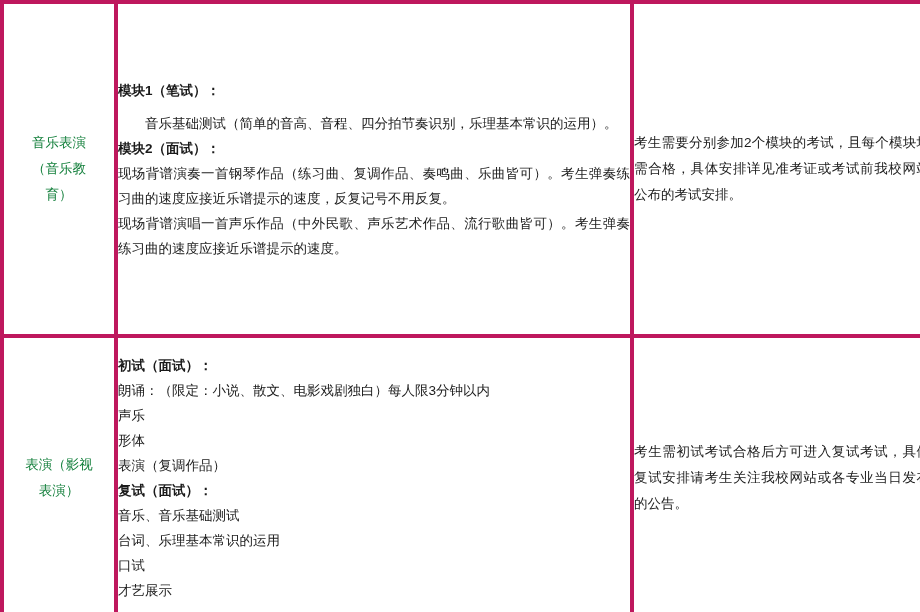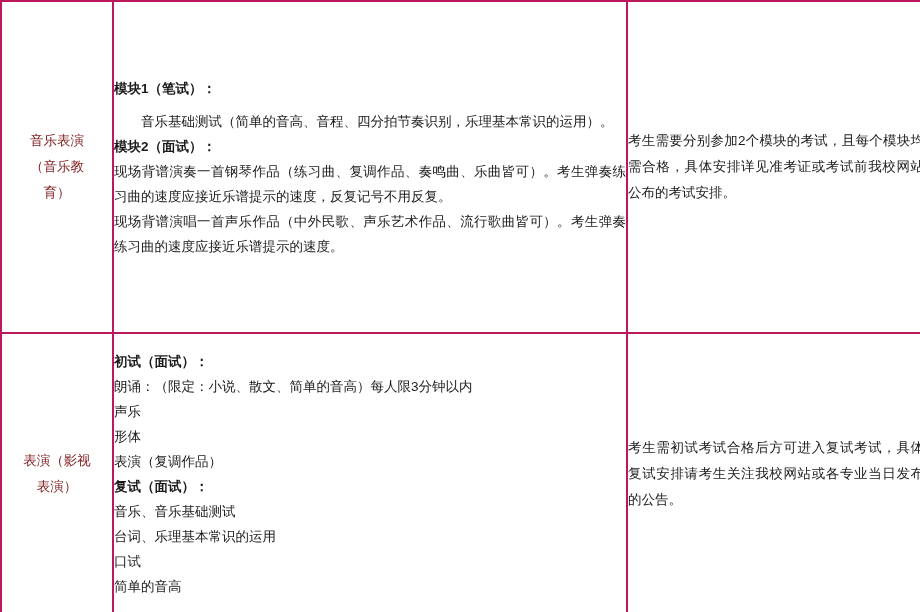--- a/index.html
+++ b/index.html
@@ -13,33 +13,33 @@
     font-family: "Liberation Sans", sans-serif;
     color: #1a1a1a;
     overflow: hidden;
   }
   .doc-table {
     width: 920px;
     border-collapse: collapse;
     table-layout: fixed;
   }
   .doc-table td {
-    border: 2px solid #be185d;
+    border: 4px solid #be185d;
     vertical-align: middle;
     padding: 0;
   }
   .col-major { width: 110px; }
   .col-content { width: 512px; }
   .col-note { width: 296px; margin-left: 40px; }
 
   .cell-major {
     text-align: center;
     font-size: 13.5px;
     line-height: 26px;
-    color: #7f1d1d;
+    color: #15803d;
     padding: 6px 6px;
   }
   .cell-major .line { display: block; white-space: nowrap; }
 
   .cell-content {
     padding: 10px 12px 12px 10px;
     font-size: 13.5px;
     line-height: 25px;
     text-align: justify;
     vertical-align: top;
@@ -84,26 +84,26 @@
       </td>
       <td class="col-note cell-note">考生需要分别参加2个模块的考试，且每个模块均需合格，具体安排详见准考证或考试前我校网站公布的考试安排。</td>
     </tr>
     <tr class="row-acting">
       <td class="col-major cell-major">
         <span class="line">表演（影视</span>
         <span class="line">表演）</span>
       </td>
       <td class="col-content cell-content">
         <span class="bold-line">初试（面试）：</span>
-        <span class="para">朗诵：（限定：小说、散文、简单的音高）每人限3分钟以内</span>
+        <span class="para">朗诵：（限定：小说、散文、电影戏剧独白）每人限3分钟以内</span>
         <span class="para">声乐</span>
         <span class="para">形体</span>
         <span class="para">表演（复调作品）</span>
         <span class="bold-line">复试（面试）：</span>
         <span class="para">音乐、音乐基础测试</span>
         <span class="para">台词、乐理基本常识的运用</span>
         <span class="para">口试</span>
-        <span class="para">简单的音高</span>
+        <span class="para">才艺展示</span>
       </td>
       <td class="col-note cell-note">考生需初试考试合格后方可进入复试考试，具体复试安排请考生关注我校网站或各专业当日发布的公告。</td>
     </tr>
   </tbody>
 </table>
 
 </body></html>

